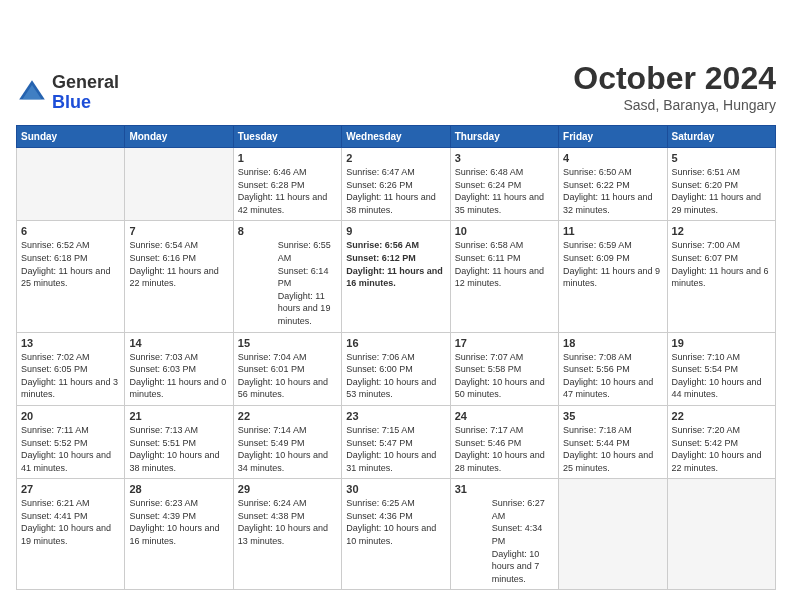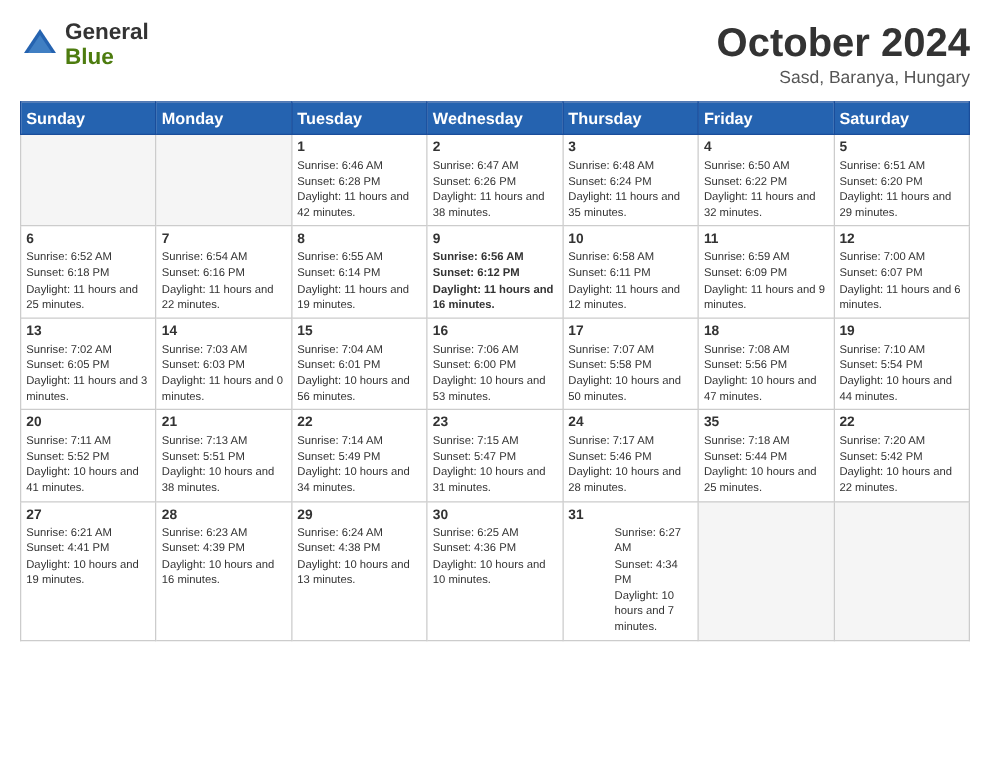--- a/index.html
+++ b/index.html
@@ -6,35 +6,36 @@
     body {
       font-family: Arial, sans-serif;
       background: #fff;
       width: 792px;
       min-height: 612px;
       padding: 16px;
     }
     .header {
       display: flex;
       justify-content: space-between;
-      align-items: flex-start;
+      align-items: flex-end;
       margin-bottom: 12px;
+      margin-top: 44px;
     }
     .logo {
       display: flex;
       align-items: center;
       gap: 4px;
     }
     .logo-text {
       font-size: 18px;
       font-weight: bold;
       color: #333;
       line-height: 1.1;
     }
-    .logo-blue { color: #4d7c0f; }
+    .logo-blue { color: #1d4ed8; }
     .logo-icon {
       width: 32px;
       height: 32px;
     }
     .title-block {
       text-align: right;
     }
     .month-title {
       font-size: 32px;
       font-weight: bold;
@@ -47,21 +48,21 @@
     table {
       width: 100%;
       border-collapse: collapse;
       font-size: 10px;
     }
     th {
       background: #2563b0;
       color: #fff;
       padding: 5px 4px;
       text-align: left;
-      font-size: 13px;
+      font-size: 10px;
       font-weight: bold;
       border: 1px solid #1a4d9a;
     }
     td {
       border: 1px solid #ccc;
       padding: 4px;
       vertical-align: top;
       width: 108px;
       min-height: 70px;
       background: #fff;
@@ -161,21 +162,21 @@
 Daylight: 11 hours and 25 minutes.</div>
         </td>
         <td>
           <div class="day-num">7</div>
           <div class="day-info" style="white-space: pre-line;">Sunrise: 6:54 AM
 Sunset: 6:16 PM
 Daylight: 11 hours and 22 minutes.</div>
         </td>
         <td>
           <div class="day-num">8</div>
-          <div class="day-info" style="white-space: pre-line;">Sunrise: 6:55 AM
+          <div class="day-info" style="white-space: pre-line; margin-left: 40px;">Sunrise: 6:55 AM
 Sunset: 6:14 PM
 Daylight: 11 hours and 19 minutes.</div>
         </td>
         <td>
           <div class="day-num">9</div>
           <div class="day-info" style="white-space: pre-line; font-weight: bold;">Sunrise: 6:56 AM
 Sunset: 6:12 PM
 Daylight: 11 hours and 16 minutes.</div>
         </td>
         <td>

